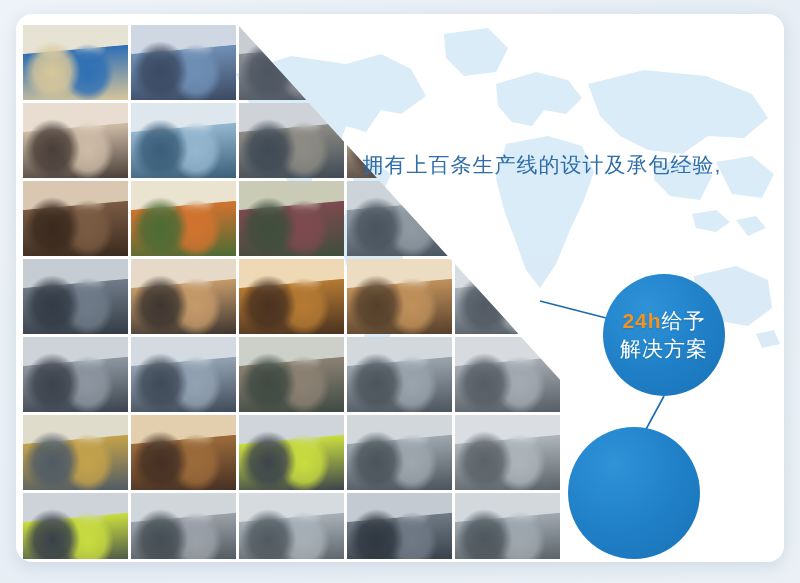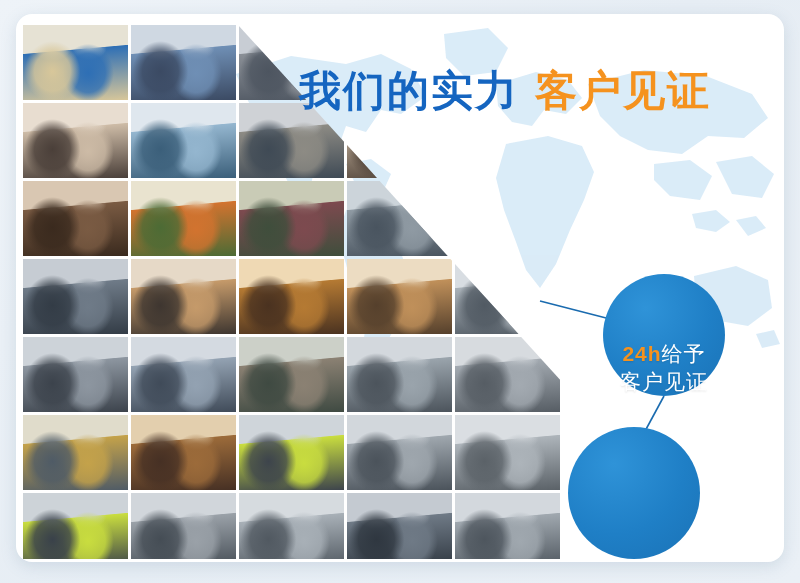--- a/index.html
+++ b/index.html
@@ -69,21 +69,21 @@
     color:#ffffff;text-align:center;
     font-size:21px;line-height:28px;letter-spacing:1px;
     text-shadow:0 1px 2px rgba(0,0,0,.12);
   }
   .bubble span{display:block;white-space:nowrap;}
   .bubble em{font-style:normal;color:#F5921E;font-weight:bold;}
 
   #b1{left:410px;top:218px;width:116px;height:116px;
       background:radial-gradient(circle at 35% 28%, #2f93d8 0%, #1f7fc6 55%, #1a72b6 100%);}
   #b2{left:587px;top:260px;width:122px;height:122px;
-      background:radial-gradient(circle at 35% 28%, #2f93d8 0%, #1f7fc6 55%, #1a72b6 100%);justify-content:flex-end;}
+      background:radial-gradient(circle at 35% 28%, #2f93d8 0%, #1f7fc6 55%, #1a72b6 100%);}
   #b3{left:552px;top:413px;width:132px;height:132px;
       background:radial-gradient(circle at 35% 28%, #2f93d8 0%, #1f7fc6 55%, #1a72b6 100%);}
 </style>
 </head>
 <body>
 
 <div id="stage">
   <div id="card">
 
     <div id="map">
@@ -159,35 +159,33 @@
         </div>
         <div class="prow">
           <div class="pcell ph" style="background: radial-gradient(38% 58% at 28% 62%, rgb(57, 65, 74) 0%, rgba(57, 65, 74, 0.8) 45%, transparent 70%), radial-gradient(34% 54% at 62% 64%, rgb(201, 221, 63) 0%, rgba(201, 221, 63, 0.8) 48%, transparent 72%), radial-gradient(26% 26% at 28% 30%, rgb(205, 211, 216) 0%, transparent 70%), radial-gradient(24% 24% at 63% 30%, rgb(205, 211, 216) 0%, transparent 70%), linear-gradient(175deg, rgb(205, 211, 216) 0%, rgb(205, 211, 216) 34%, rgb(201, 221, 63) 35%, rgb(57, 65, 74) 100%);"></div>
           <div class="pcell ph" style="background: radial-gradient(38% 58% at 28% 62%, rgb(69, 77, 85) 0%, rgba(69, 77, 85, 0.8) 45%, transparent 70%), radial-gradient(34% 54% at 62% 64%, rgb(154, 161, 168) 0%, rgba(154, 161, 168, 0.8) 48%, transparent 72%), radial-gradient(26% 26% at 28% 30%, rgb(209, 214, 219) 0%, transparent 70%), radial-gradient(24% 24% at 63% 30%, rgb(209, 214, 219) 0%, transparent 70%), linear-gradient(175deg, rgb(209, 214, 219) 0%, rgb(209, 214, 219) 34%, rgb(154, 161, 168) 35%, rgb(69, 77, 85) 100%);"></div>
           <div class="pcell ph" style="background: radial-gradient(38% 58% at 28% 62%, rgb(81, 89, 97) 0%, rgba(81, 89, 97, 0.8) 45%, transparent 70%), radial-gradient(34% 54% at 62% 64%, rgb(168, 176, 183) 0%, rgba(168, 176, 183, 0.8) 48%, transparent 72%), radial-gradient(26% 26% at 28% 30%, rgb(214, 219, 223) 0%, transparent 70%), radial-gradient(24% 24% at 63% 30%, rgb(214, 219, 223) 0%, transparent 70%), linear-gradient(175deg, rgb(214, 219, 223) 0%, rgb(214, 219, 223) 34%, rgb(168, 176, 183) 35%, rgb(81, 89, 97) 100%);"></div>
           <div class="pcell ph" style="background: radial-gradient(38% 58% at 28% 62%, rgb(47, 55, 64) 0%, rgba(47, 55, 64, 0.8) 45%, transparent 70%), radial-gradient(34% 54% at 62% 64%, rgb(111, 122, 134) 0%, rgba(111, 122, 134, 0.8) 48%, transparent 72%), radial-gradient(26% 26% at 28% 30%, rgb(196, 202, 209) 0%, transparent 70%), radial-gradient(24% 24% at 63% 30%, rgb(196, 202, 209) 0%, transparent 70%), linear-gradient(175deg, rgb(196, 202, 209) 0%, rgb(196, 202, 209) 34%, rgb(111, 122, 134) 35%, rgb(47, 55, 64) 100%);"></div>
           <div class="pcell ph" style="background: radial-gradient(38% 58% at 28% 62%, rgb(78, 86, 94) 0%, rgba(78, 86, 94, 0.8) 45%, transparent 70%), radial-gradient(34% 54% at 62% 64%, rgb(160, 168, 175) 0%, rgba(160, 168, 175, 0.8) 48%, transparent 72%), radial-gradient(26% 26% at 28% 30%, rgb(211, 216, 221) 0%, transparent 70%), radial-gradient(24% 24% at 63% 30%, rgb(211, 216, 221) 0%, transparent 70%), linear-gradient(175deg, rgb(211, 216, 221) 0%, rgb(211, 216, 221) 34%, rgb(160, 168, 175) 35%, rgb(78, 86, 94) 100%);"></div>
         </div>
       </div>
 
-    <div id="headline">
-      <span class="b">我们的实力</span><span class="o">客户见证</span>
-    </div>
 
     <div id="subtitle">
+      <div>拥有上百条生产线的设计及承包经验,</div>
     </div>
 
     <svg id="links" viewBox="0 0 768 548" xmlns="http://www.w3.org/2000/svg">
       <line x1="524" y1="287" x2="594" y2="305" stroke="#1A6BAF" stroke-width="1.6"></line>
       <line x1="648" y1="382" x2="628" y2="419" stroke="#1A6BAF" stroke-width="1.6"></line>
     </svg>
 
 
     <div class="bubble" id="b2">
       <span><em>24h</em><b style="font-weight:normal">给予</b></span>
-      <span>客户见证</span>
+      <span>解决方案</span>
     </div>
 
     <div class="bubble" id="b3">
     </div>
 
   </div>
 </div>
 
 </body></html>

